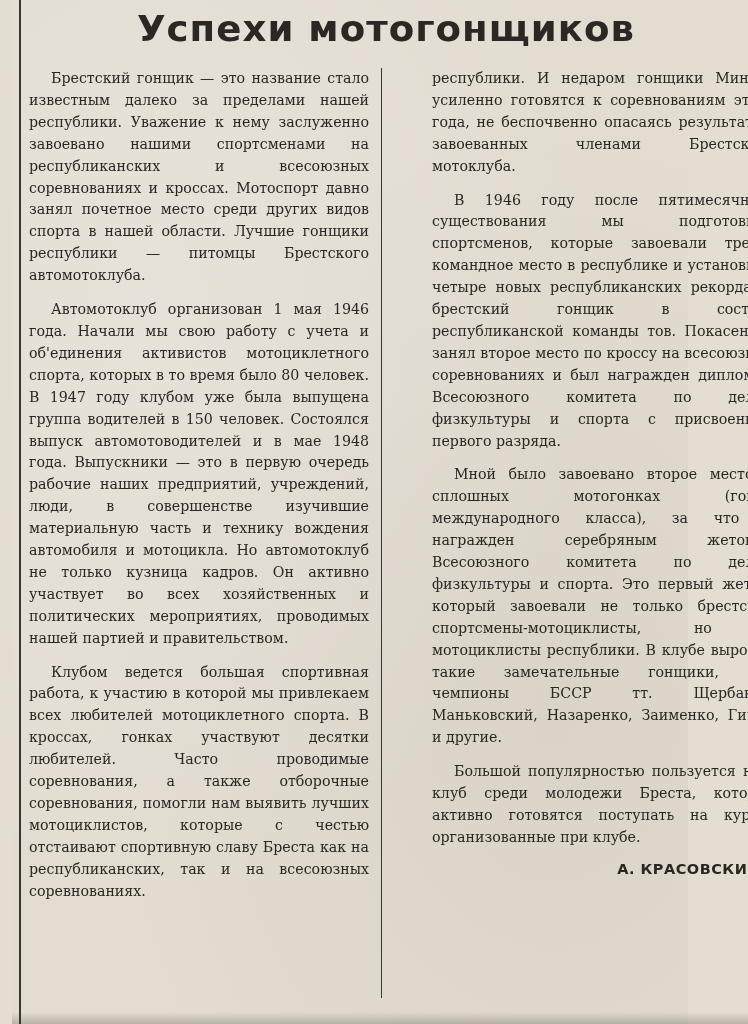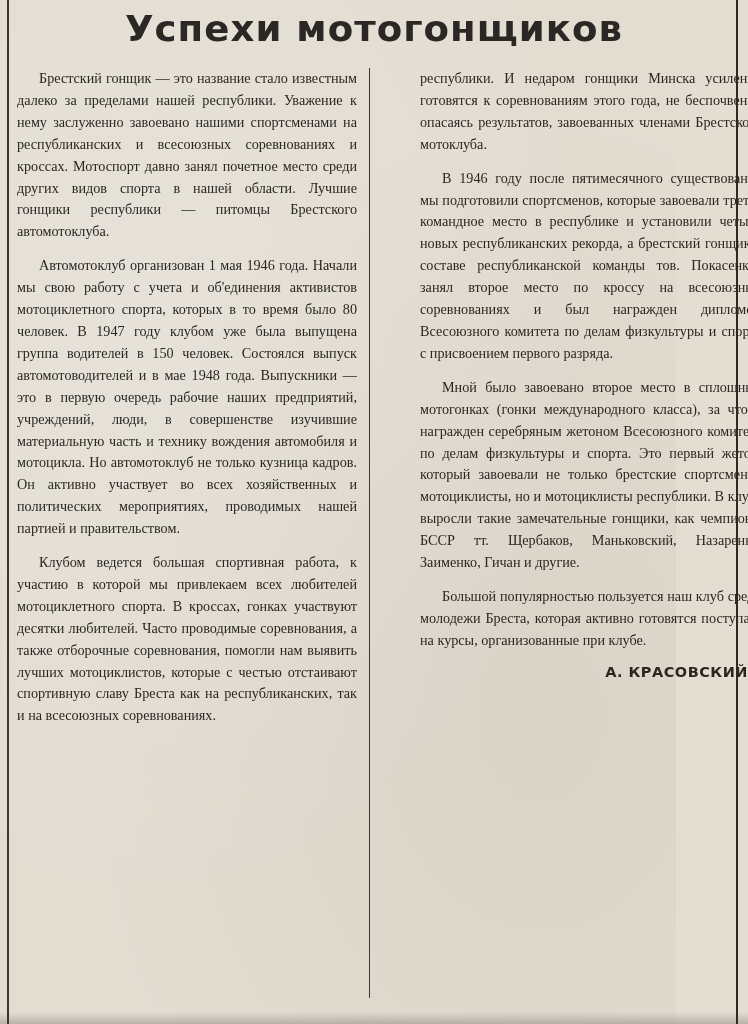--- a/index.html
+++ b/index.html
@@ -10,21 +10,21 @@
     width: 748px;
     height: 1024px;
     overflow: hidden;
     background: #e3ddd2;
     position: relative;
     font-family: "DejaVu Serif", "Liberation Serif", serif;
     color: #2a2622;
   }
   .paper {
     position: absolute;
-    left: 0; top: 0;
+    left: 12px; top: 0;
     width: 676px; height: 1024px;
     background:
       radial-gradient(ellipse at 20% 30%, rgba(255,255,255,0.18), transparent 60%),
       radial-gradient(ellipse at 80% 70%, rgba(120,110,95,0.08), transparent 60%),
       #e2dcd1;
   }
   .rule-left {
     position: absolute;
     left: 7px; top: 0;
     width: 2px; height: 1024px;
@@ -61,21 +61,20 @@
     font-size: 14.2px;
     line-height: 21.9px;
     text-align: justify;
     hyphens: manual;
   }
   .col-left { left: 17px; }
   .col-right { left: 380px; width: 342px; margin-left: 40px; }
   .para {
     margin: 0;
     text-indent: 22px;
-    font-family: Liberation Serif, serif;
   }
   .para + .para { margin-top: 12px; }
   .signature {
     margin-top: 10px;
     font-family: "DejaVu Sans", "Liberation Sans", sans-serif;
     font-weight: bold;
   }
   .sig-name {
     text-align: right;
     font-size: 14.5px;

